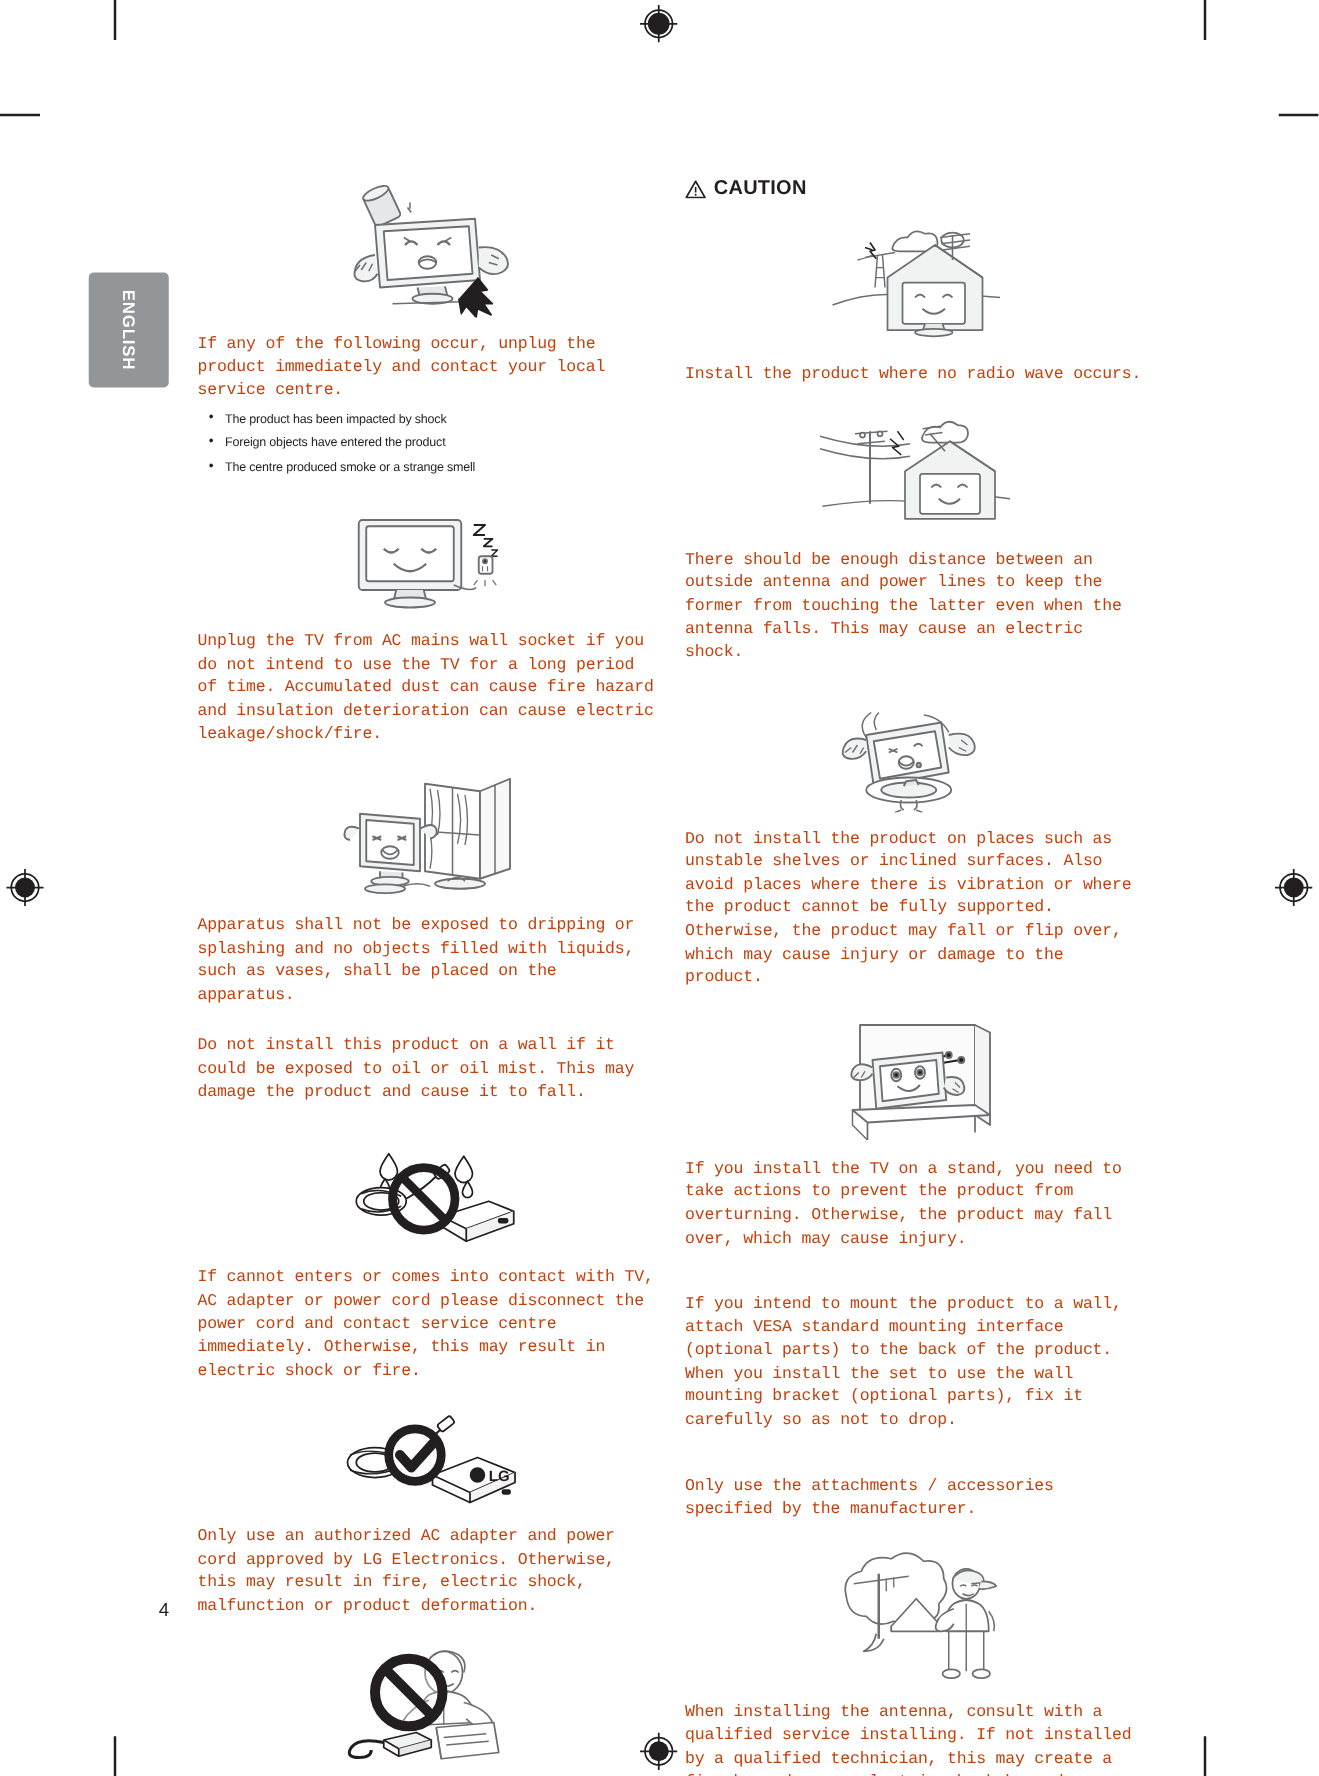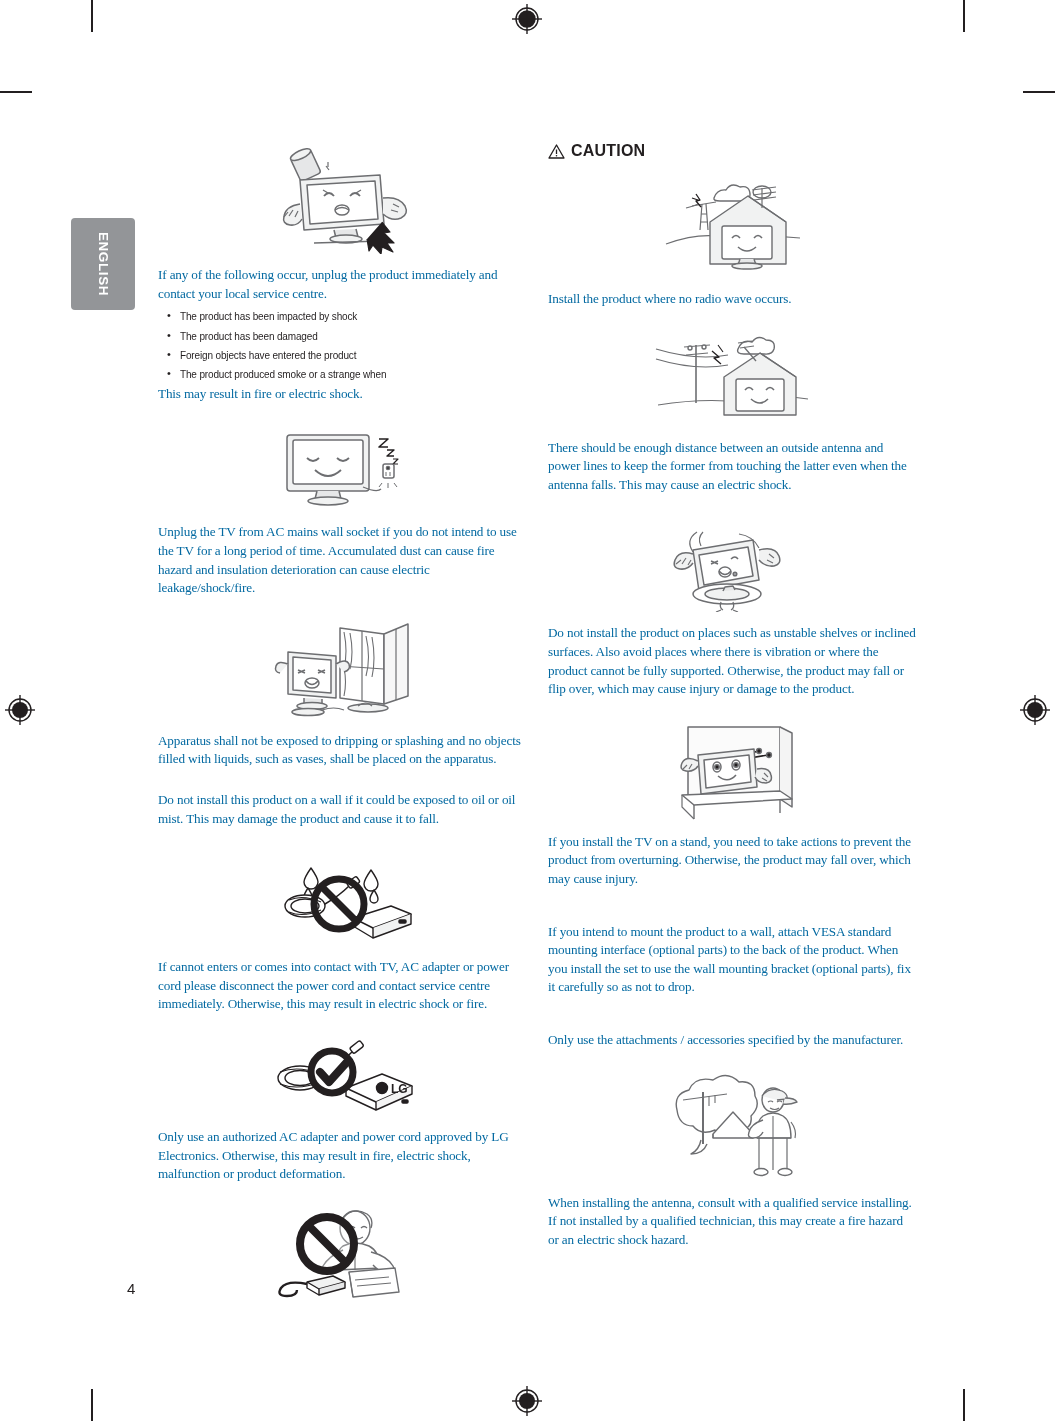--- a/index.html
+++ b/index.html
@@ -52,22 +52,22 @@
     width: 368px;
   }
   .col-left  { left: 158px; }
   .col-right { left: 548px; }
 
   .body-text {
     font-size: 13.2px;
     line-height: 18.6px;
     letter-spacing: -0.15px;
     margin: 0 0 0 0;
-    font-family: Liberation Serif, serif;
-    color: #0369a1;
+    font-family: Liberation Mono, monospace;
+    color: #c2410c;
   }
   .gap-sm { height: 12px; }
   .gap-md { height: 22px; }
   .gap-lg { height: 34px; }
 
   ul.bullets {
     margin: 4px 0 0 0;
     padding: 0 0 0 22px;
     list-style: none;
   }
@@ -192,25 +192,23 @@
           <path d="M120 80 l8 10 l-6 1 l10 10 l-7 0 l6 9 l-11 -5 l-1 7 l-8 -9 l-4 6 l-2 -12" fill="#231f20" stroke="#231f20" stroke-width="1.2"></path>
         </g>
       </svg>
     </div>
     <div class="gap-sm"></div>
 
     <p class="body-text">If any of the following occur, unplug the product immediately and contact your local service centre.</p>
 
     <ul class="bullets">
       <li>The product has been impacted by shock</li>
-      <li>The product has been damaged</li>
       <li>Foreign objects have entered the product</li>
-      <li>The product produced smoke or a strange when</li>
+      <li>The centre produced smoke or a strange smell</li>
     </ul>
-    <p class="body-text">This may result in fire or electric shock.</p>
 
     <div class="gap-md"></div>
 
     <div class="fig-wrap">
       <svg class="fig" width="150" height="86" viewBox="0 0 150 86">
         <g fill="none" stroke="#6d6e71" stroke-width="1.5" stroke-linejoin="round">
           <rect x="20" y="10" width="82" height="56" rx="3" fill="#f1f2f2"></rect>
           <rect x="26" y="15" width="70" height="44" rx="2" fill="#ffffff"></rect>
           <path d="M50 66 L48 74 L74 74 L72 66" fill="#e6e7e8"></path>
           <ellipse cx="61" cy="76" rx="20" ry="4" fill="#f1f2f2"></ellipse>

